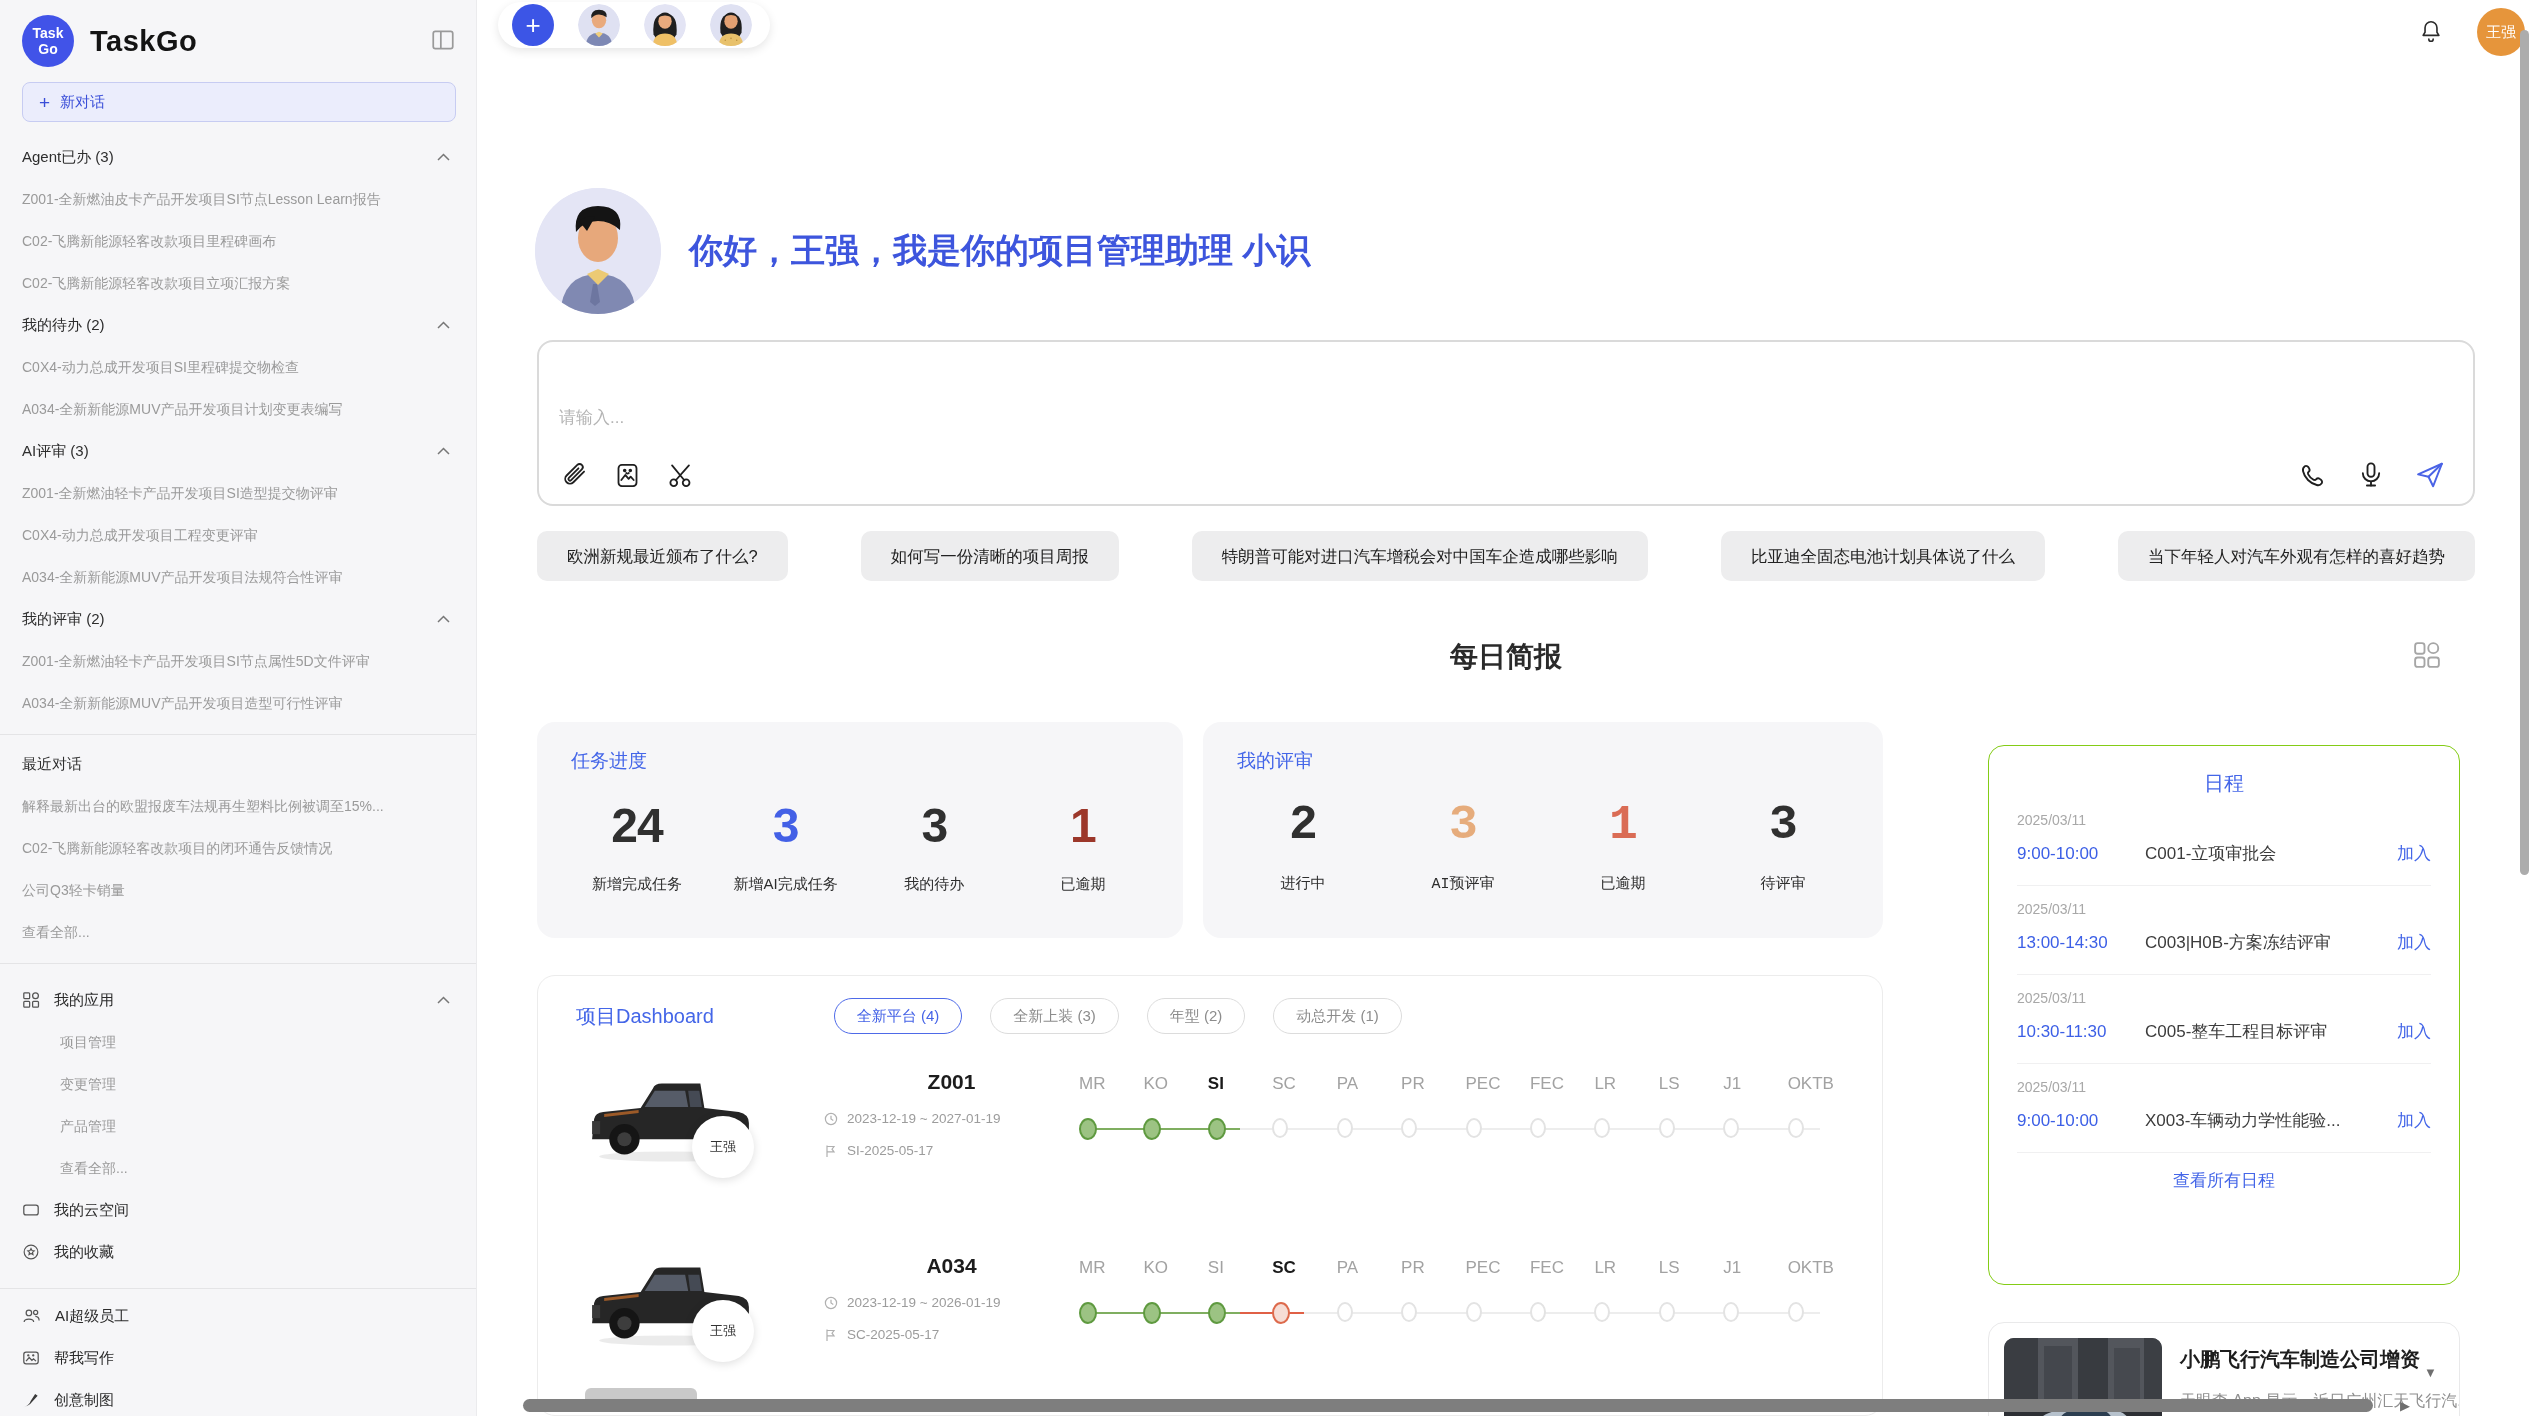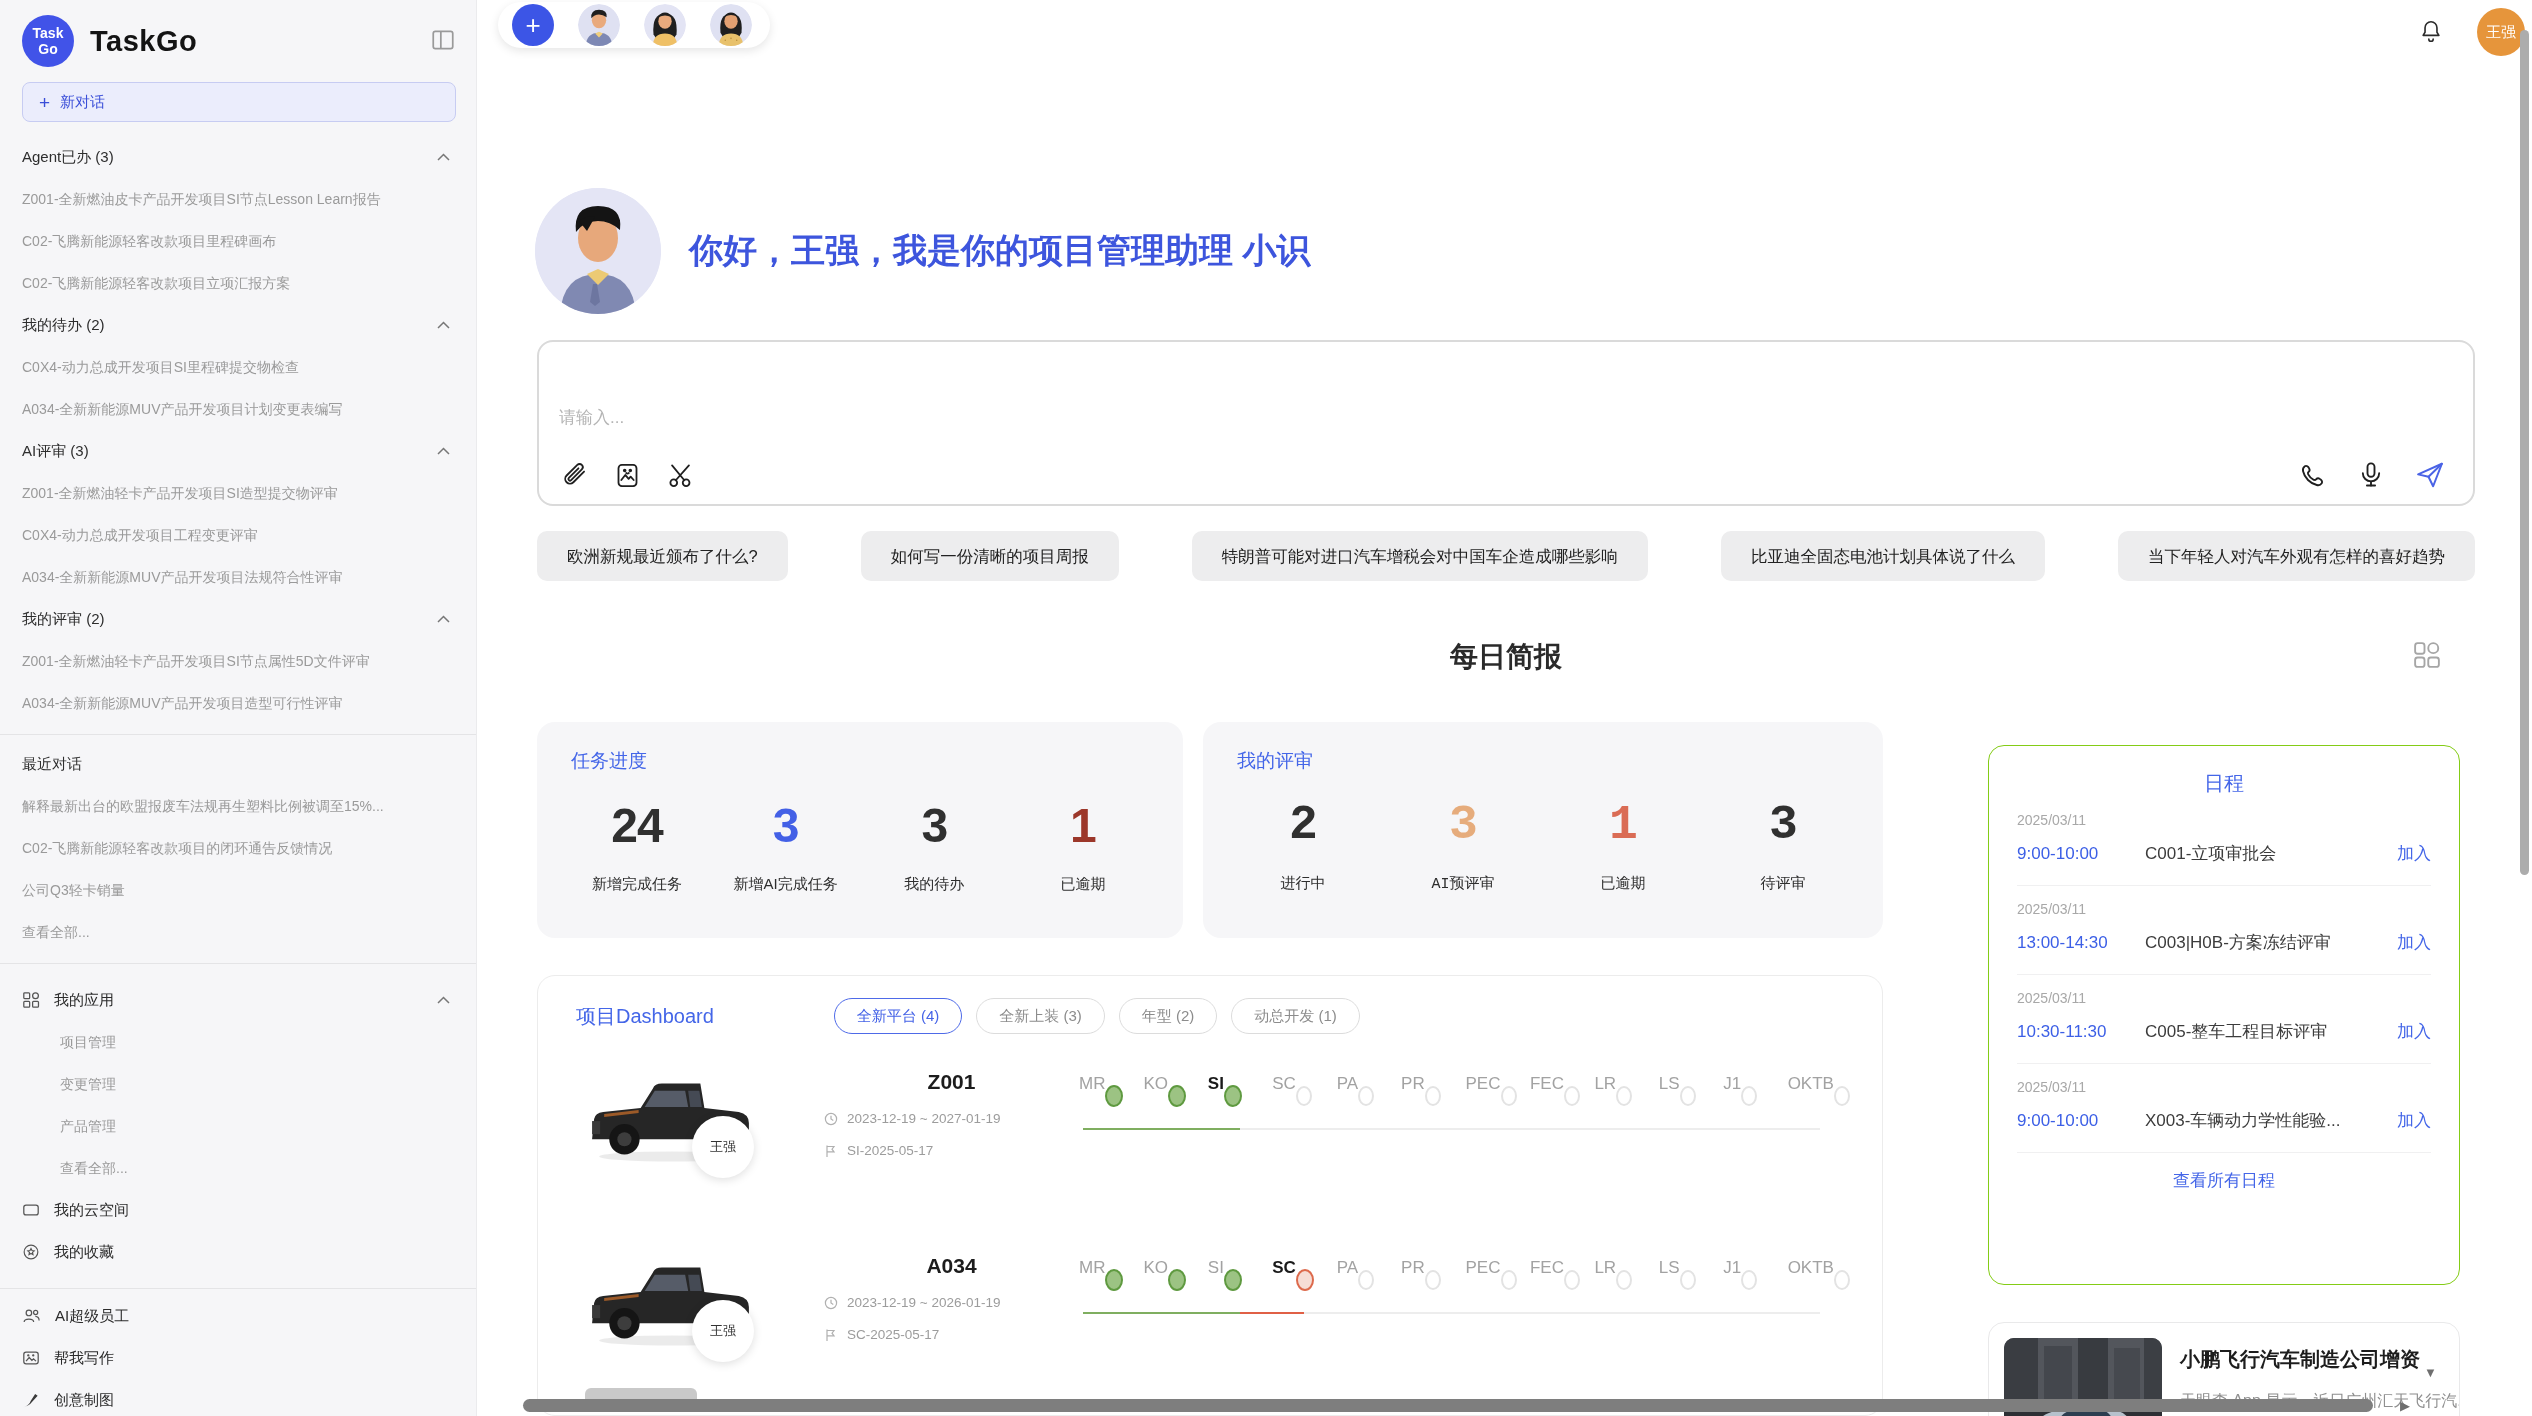--- a/index.html
+++ b/index.html
@@ -67,34 +67,34 @@
   .stat-row{display:flex;justify-content:space-between;margin-top:24px;padding:0 10px;}
   .stat{display:flex;flex-direction:column;align-items:center;min-width:112px;}
   .stat-value{font-size:48px;font-weight:600;letter-spacing:-1px;}
   .stat-label{font-size:15px;color:#2e2e2e;margin-top:22px;}
   .v-dark{color:#303030}.v-blue{color:#4360e6}.v-red{color:#9c372a}.v-orange{color:#e6ac7c}.v-salmon{color:#da6c55}
   
   .dash-card{position:absolute;left:537px;top:975px;width:1346px;height:441px;border:1px solid #ececec;
     border-radius:18px;box-sizing:border-box;background:#fff;padding:22px 30px;overflow:hidden;}
   .dash-head{display:flex;align-items:center;}
   .dash-title{font-size:20px;color:#4466e8;margin-left:8px;}
-  .tabs{display:flex;gap:14px;margin-left:120px;}
+  .tabs{display:flex;gap:28px;margin-left:120px;}
   .tab{height:36px;line-height:34px;padding:0 22px;border-radius:18px;border:1px solid #dcdcdc;color:#8c8c8c;
     font-size:15px;background:#fff;box-sizing:border-box;cursor:pointer;white-space:nowrap;}
   .tab.active{border-color:#4e6ae8;color:#4563e7;}
   .proj-row{display:flex;align-items:flex-start;margin-top:32px;height:152px;}
   .truck-wrap{width:208px;position:relative;margin-left:18px;flex-shrink:0;}
   .owner-chip{position:absolute;left:106px;top:50px;width:62px;height:62px;border-radius:50%;background:#fff;
     box-shadow:0 2px 10px rgba(0,0,0,.13);display:flex;align-items:center;justify-content:center;font-size:13px;color:#333;}
   .proj-info{width:255px;margin-left:30px;padding-top:4px;flex-shrink:0;}
   .proj-code{font-size:21px;font-weight:bold;color:#1c1c1c;text-align:center;}
   .proj-meta{display:flex;align-items:center;gap:9px;margin-top:17px;color:#9c9c9c;font-size:13.5px;white-space:nowrap;}
   .ms-track{flex:1;padding-top:8px;}
   .ms-cols{display:flex;}
-  .ms-col{flex:1;display:flex;flex-direction:row;align-items:center;position:relative;}
+  .ms-col{flex:1;display:flex;flex-direction:column;align-items:flex-start;position:relative;}
   .ms-label{font-size:17px;color:#a2a2a2;height:44px;}
   .ms-col.current .ms-label{color:#1a1a1a;font-weight:bold;}
   .ms-dot{width:16px;height:20px;border-radius:50%;background:#fff;border:2px solid #e3e3e3;box-sizing:border-box;
     position:relative;z-index:2;}
   .ms-col.done .ms-dot{width:18px;height:22px;background:#9cc383;border-color:#5f9a40;}
   .ms-col.overdue .ms-dot{width:18px;height:22px;background:#f6ddd5;border-color:#dd6a4c;}
   .ms-col::before{content:"";position:absolute;top:54px;right:50%;width:100%;height:2px;background:#ededed;z-index:1;}
   .ms-col.done::before{background:#7fae60;}
   .ms-col.overdue::before{background:#e06046;}
   .ms-col.first::before{width:28px;}

